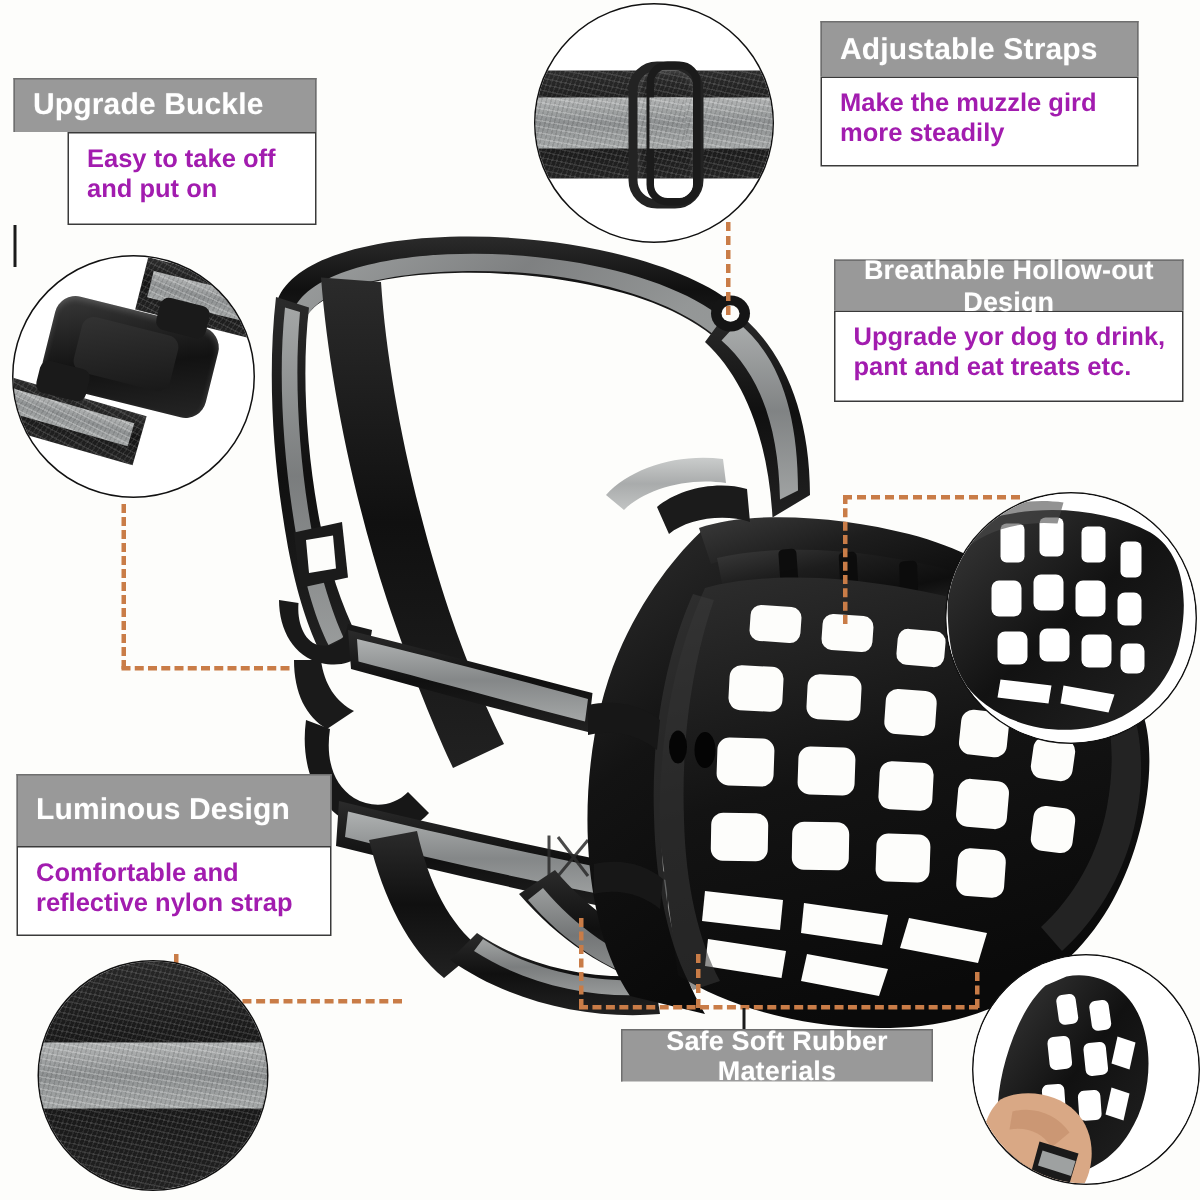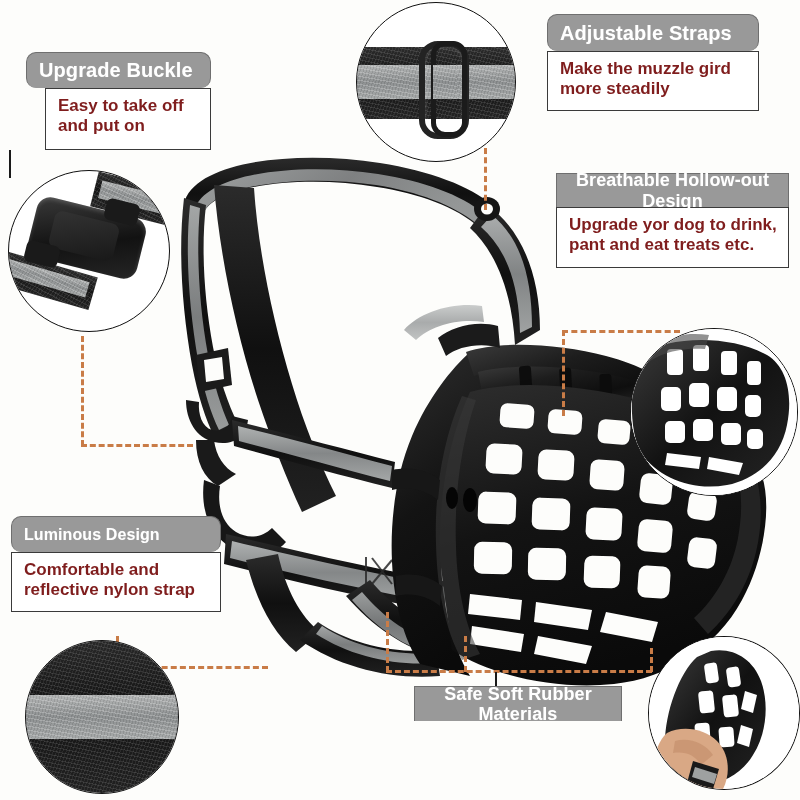--- a/index.html
+++ b/index.html
@@ -23,29 +23,29 @@
     box-sizing:border-box;
     display:flex;align-items:center;justify-content:center;
     line-height:1.12;
     border:1px solid #6f6f6f;
     border-bottom:none;
     padding:3px 6px;
     text-shadow:0 0 1px rgba(255,255,255,.25);
   }
   .callout .body{
     background:#ffffff;
-    color:#7f1d1d;
+    color:#a21caf;
     border:1px solid #3a3a3a;
     box-sizing:border-box;
     padding:7px 10px 8px 12px;
     line-height:1.2;
     font-weight:bold;
     white-space:pre-line;
   }
-  .callout.left .hdr{text-align:left;justify-content:flex-start;padding-left:12px;border-radius:10px;}
+  .callout.left .hdr{text-align:left;justify-content:flex-start;padding-left:12px;}
   .callout.left .body{text-align:left;}
 
   
   .dash-h,.dash-v{position:absolute;}
   .dash-h{
     height:0;
     border-top:3px dashed #c97c47;
   }
   .dash-v{
     width:0;
@@ -372,40 +372,40 @@
                  C 2 136, 4 108, 18 96 Z" fill="#d9a885"></path>
         <path d="M26 104 C 40 100, 56 106, 64 118 L 52 128 C 46 118, 36 114, 24 116 Z" fill="#c4906c" opacity=".7"></path>
 
         <path d="M44 124 L 70 132 L 64 152 L 38 146 Z" fill="#1a1a1a"></path>
         <path d="M46 130 L 68 137 L 65 147 L 43 140 Z" fill="#9ea1a1"></path>
       </svg>
     </div>
   </div>
 
   <div class="callout left" style="left:9px;top:52px;width:202px;">
-    <div class="hdr" style="height:36px;font-size:20px;margin-left:17px;">Upgrade Buckle</div>
+    <div class="hdr" style="height:36px;font-size:20px;">Upgrade Buckle</div>
     <div class="body" style="height:62px;font-size:17px;margin-left:36px;">Easy to take off
 and put on</div>
   </div>
 
   <div class="callout left" style="left:547px;top:14px;width:212px;">
     <div class="hdr" style="height:37px;font-size:20px;">Adjustable Straps</div>
     <div class="body" style="height:60px;font-size:17px;">Make the muzzle gird
 more steadily</div>
   </div>
 
   <div class="callout" style="left:556px;top:173px;width:233px;">
     <div class="hdr" style="height:34px;font-size:18px;white-space:pre-line;">Breathable Hollow-out
 Design</div>
     <div class="body" style="height:61px;font-size:17px;">Upgrade yor dog to drink,
 pant and eat treats etc.</div>
   </div>
 
   <div class="callout left" style="left:11px;top:516px;width:210px;">
-    <div class="hdr" style="height:36px;font-size:16px;">Luminous Design</div>
+    <div class="hdr" style="height:48px;font-size:20px;">Luminous Design</div>
     <div class="body" style="height:60px;font-size:17px;">Comfortable and
 reflective nylon strap</div>
   </div>
 
   <div class="callout" style="left:414px;top:686px;width:208px;">
     <div class="hdr" style="height:35px;font-size:18px;white-space:pre-line;">Safe Soft Rubber
 Materials</div>
   </div>
 
 </div>

